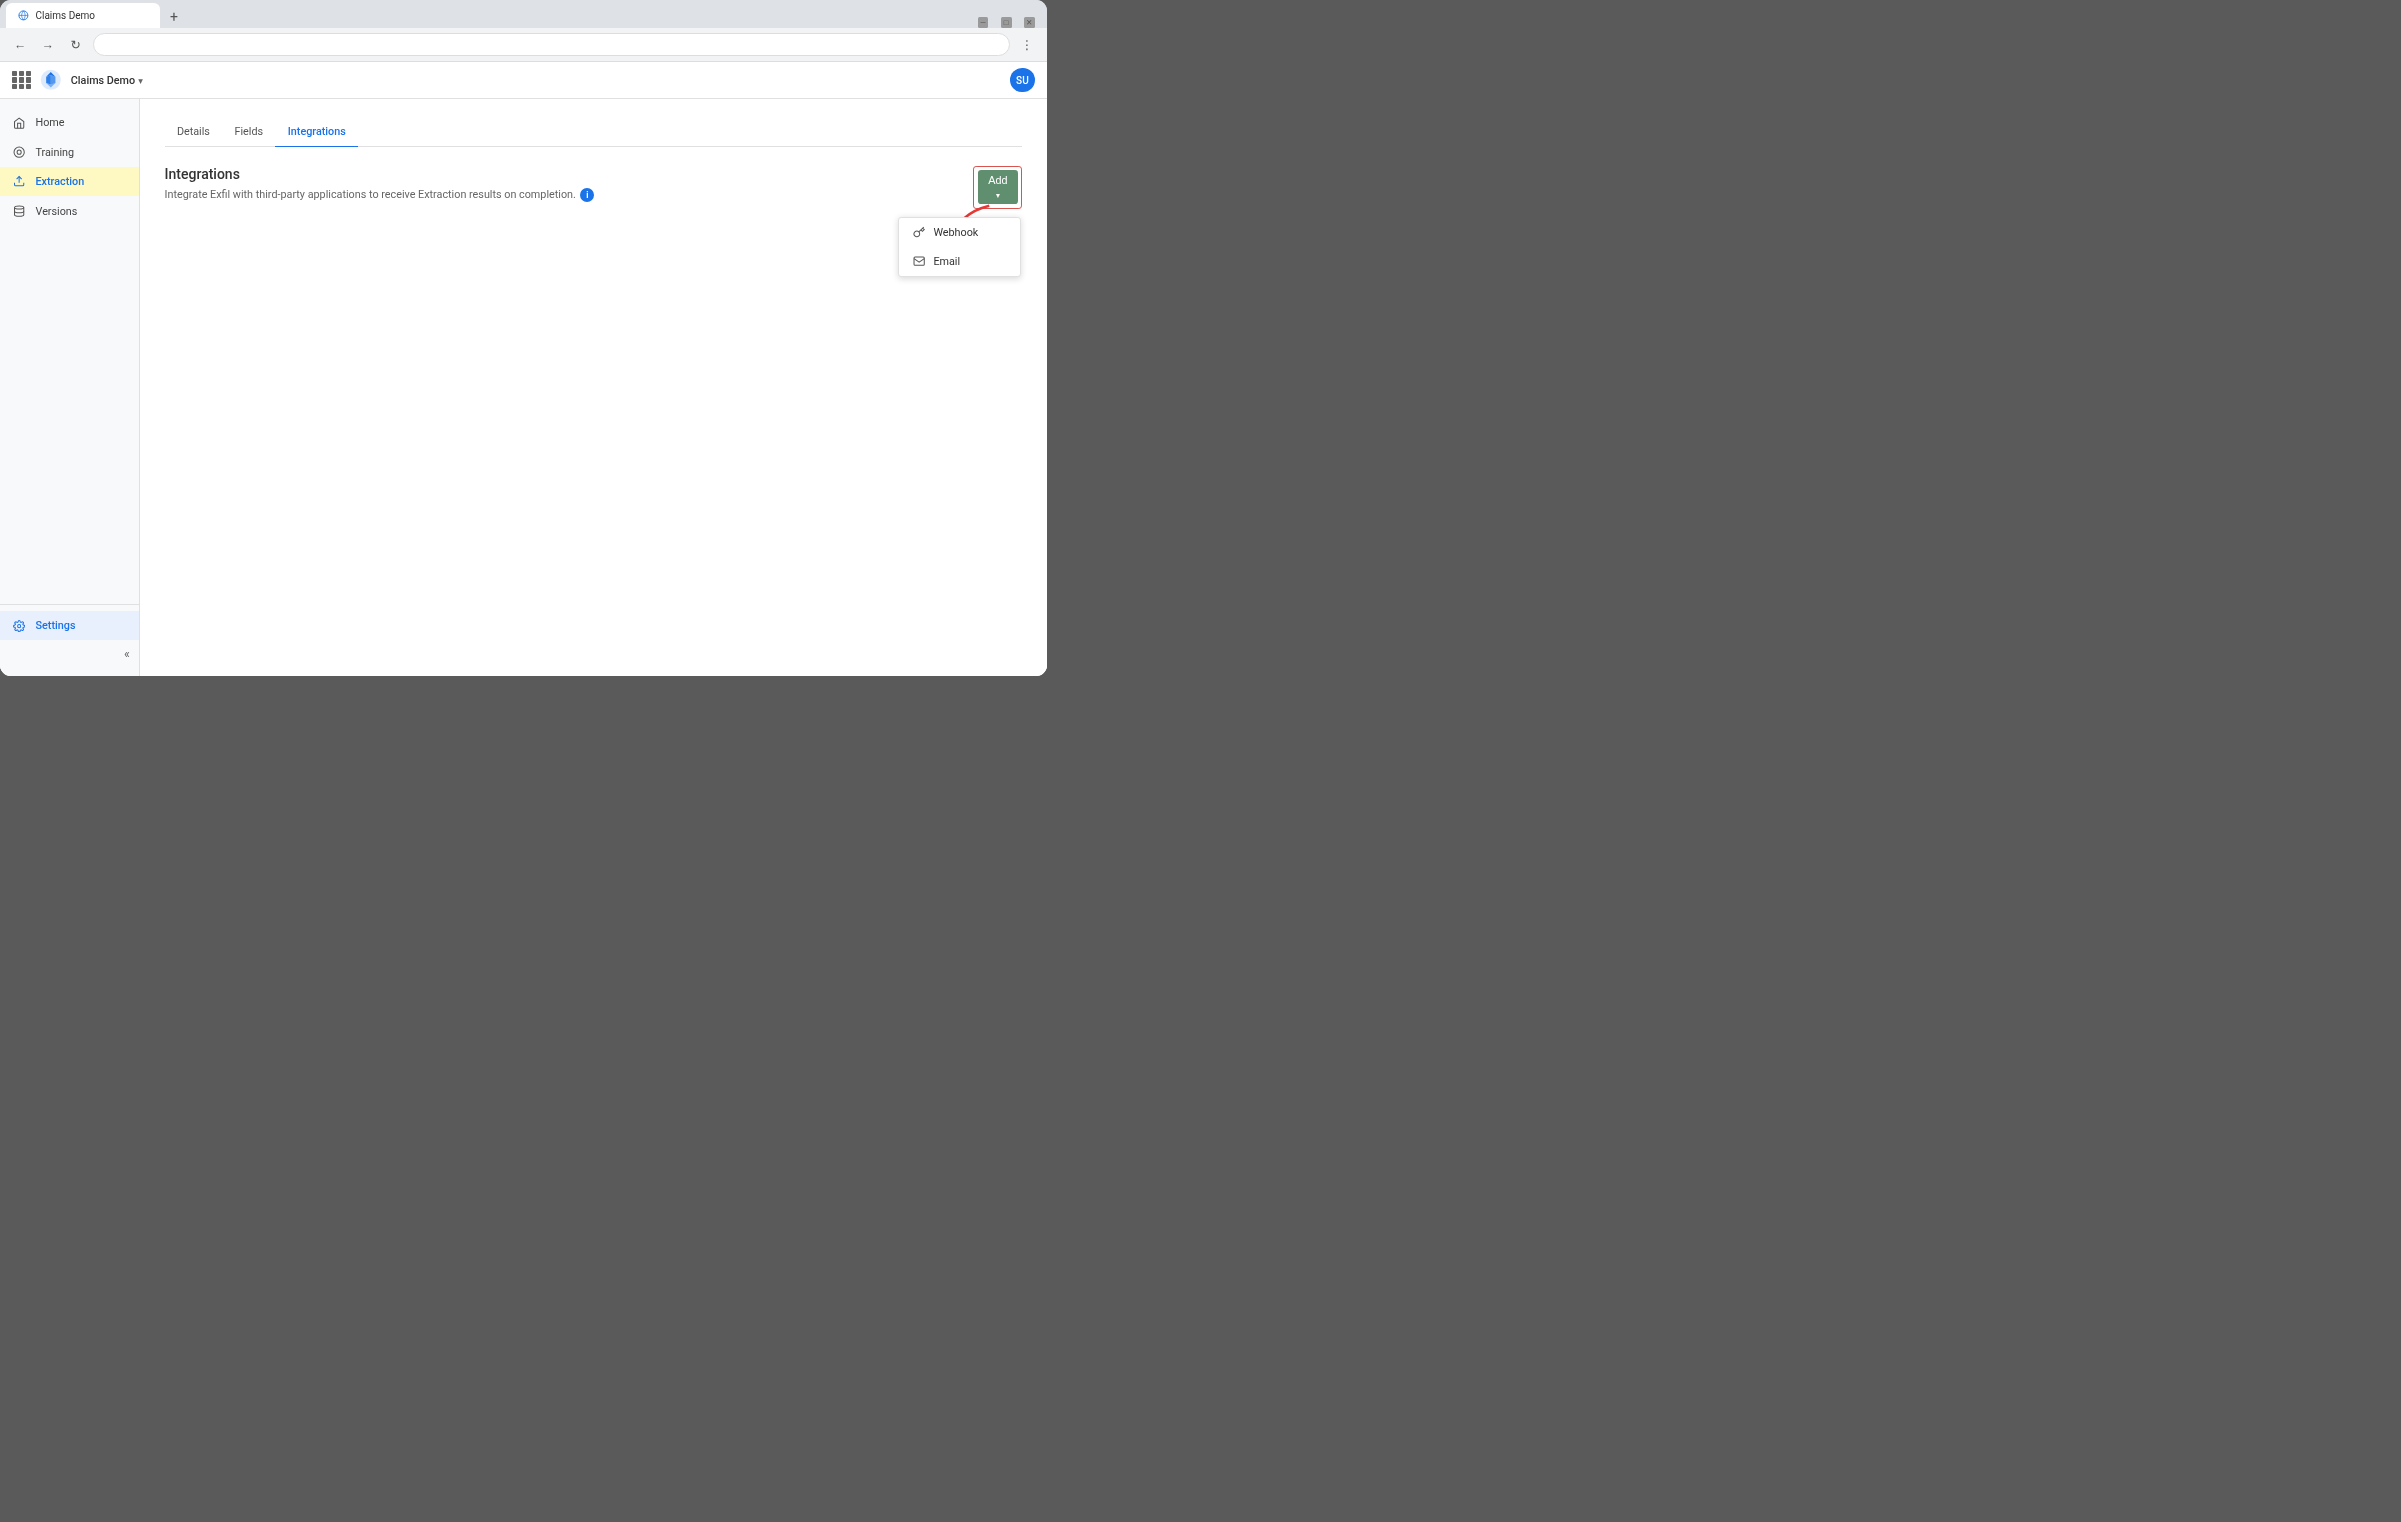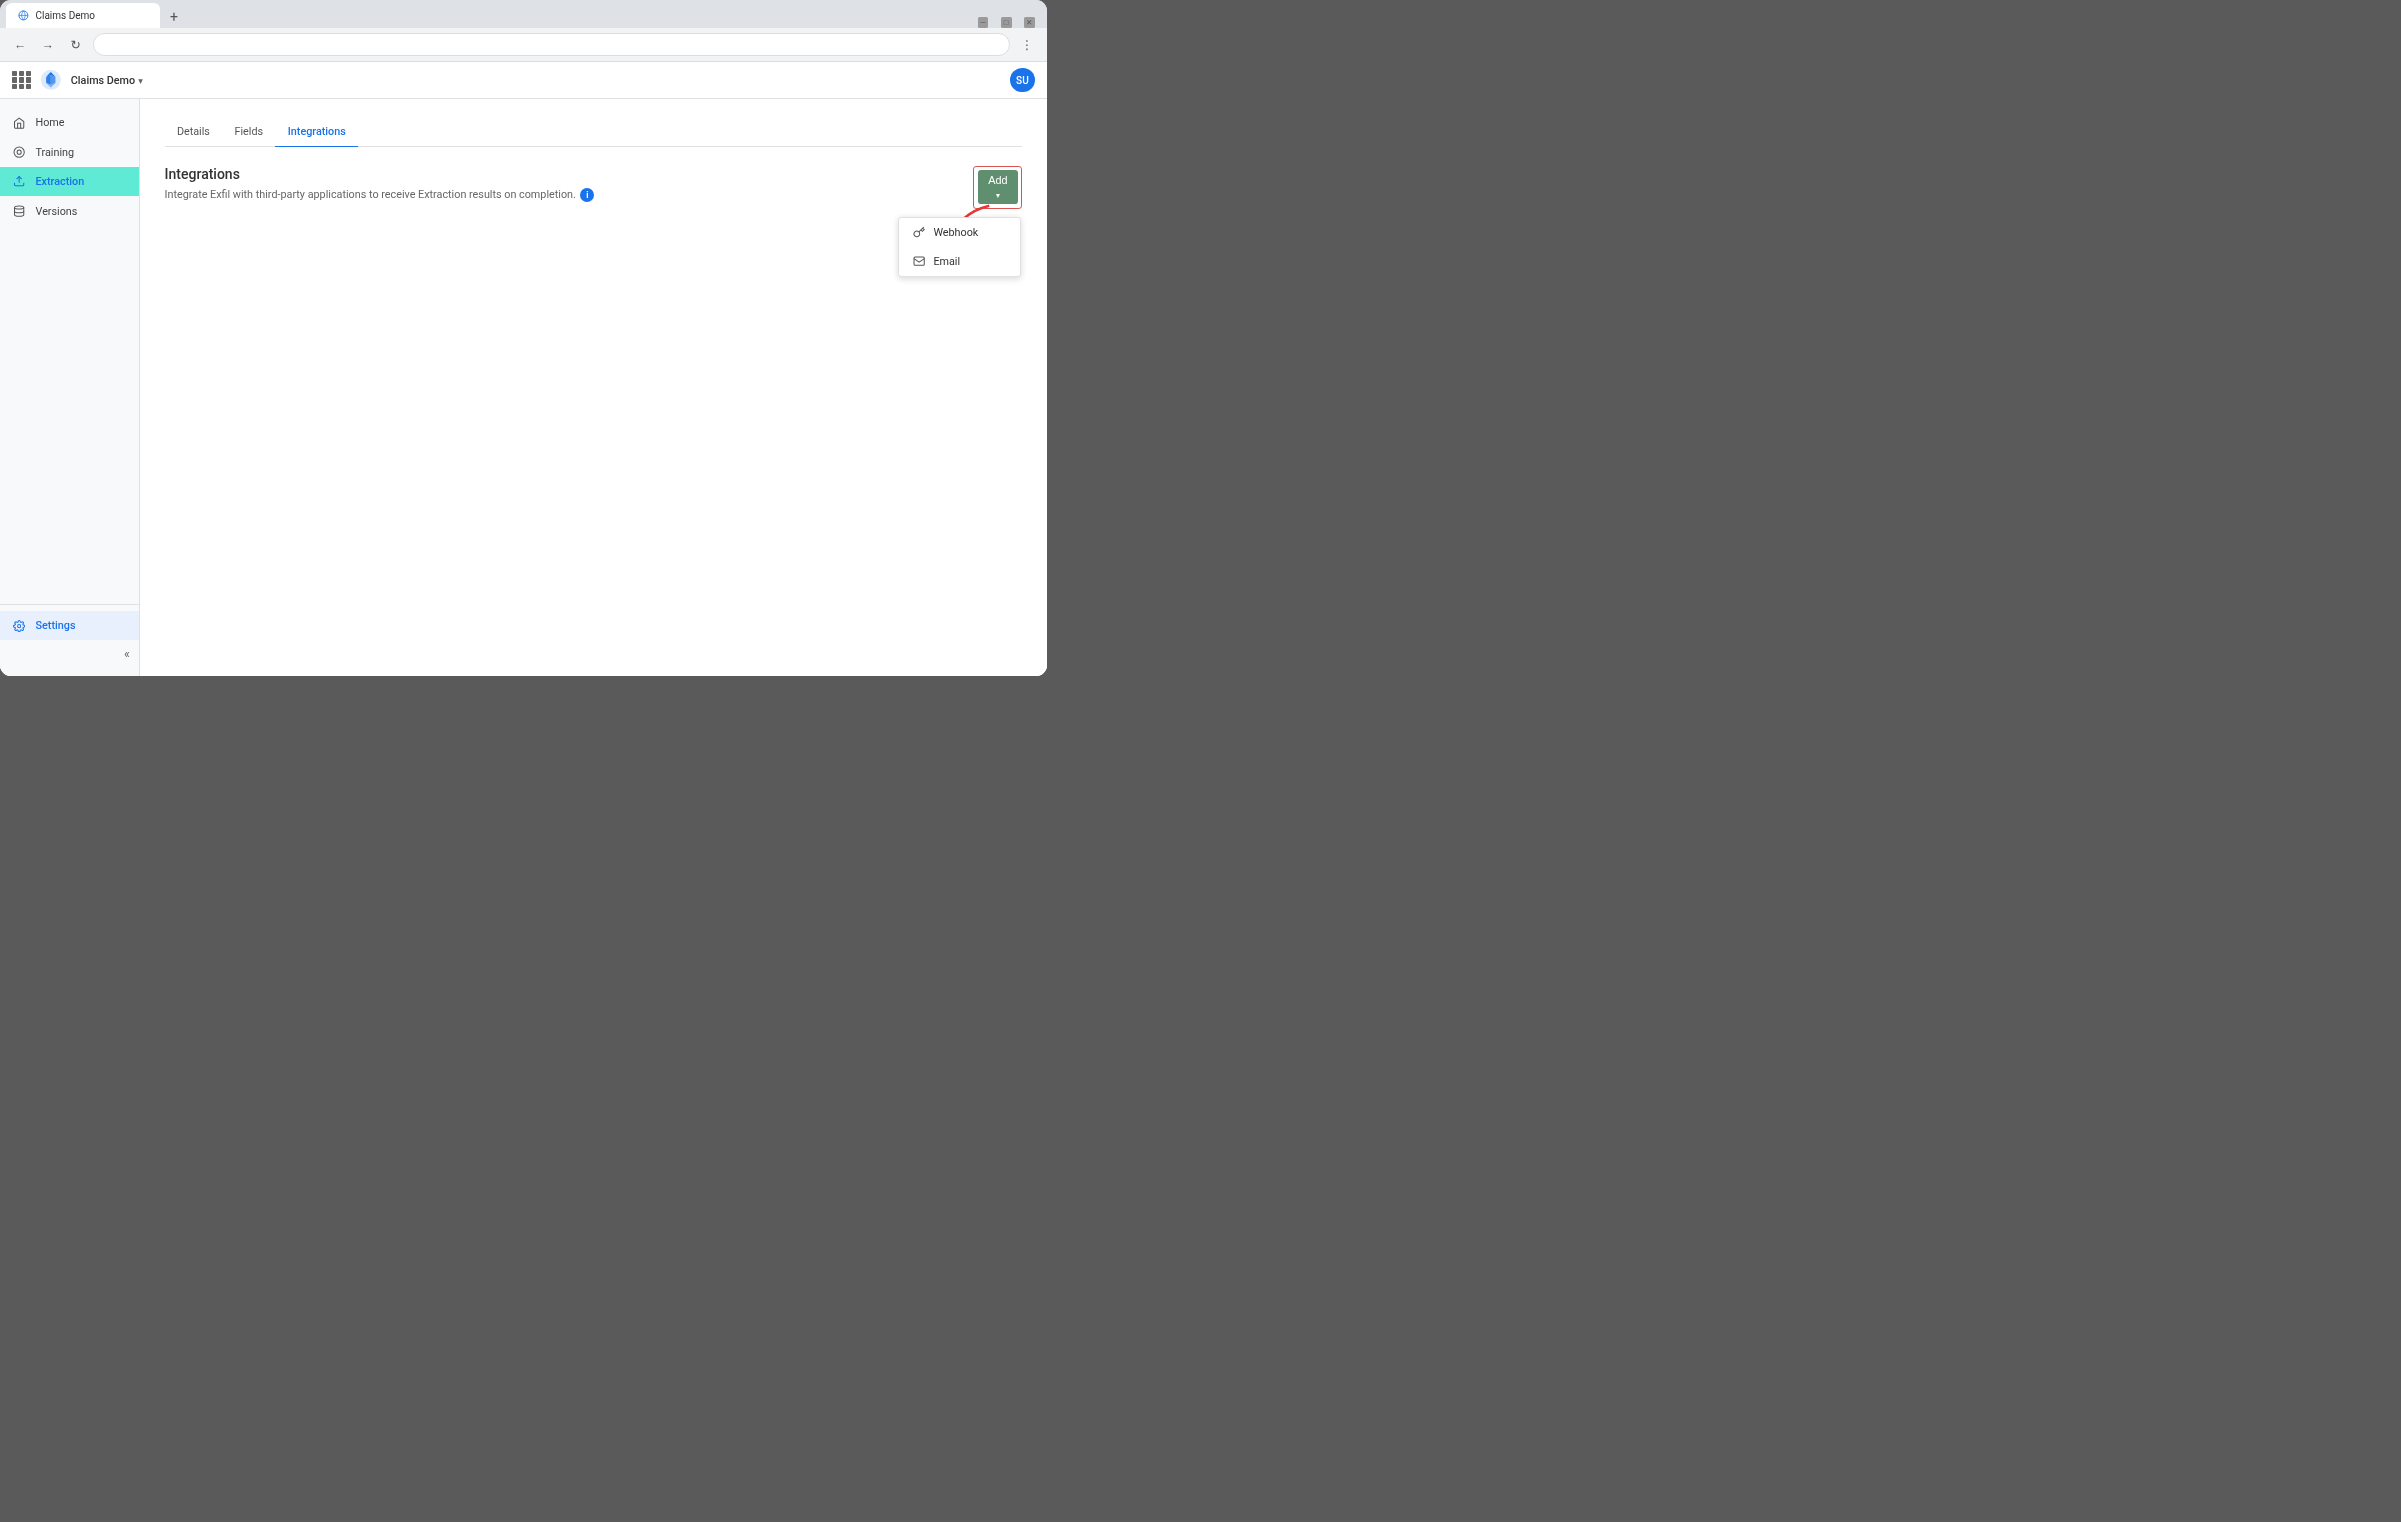--- a/index.html
+++ b/index.html
@@ -211,21 +211,21 @@
     .sidebar-item {
       display: flex;
       align-items: center;
       gap: 9.2px;
       padding: 7.7px 12.3px;
       cursor: pointer;
       color: #444;
       font-size: 10.8px;
       border-radius: 0;
     }
-    .sidebar-item.active { background: #5eead4; color: #1a73e8; font-weight: 500; }
+    .sidebar-item.active { background: #fef9c3; color: #1a73e8; font-weight: 500; }
 
     .sidebar-item-icon {
       width: 14px;
       height: 14px;
       display: flex;
       align-items: center;
       justify-content: center;
       color: #555;
       font-size: 12.3px;
     }

